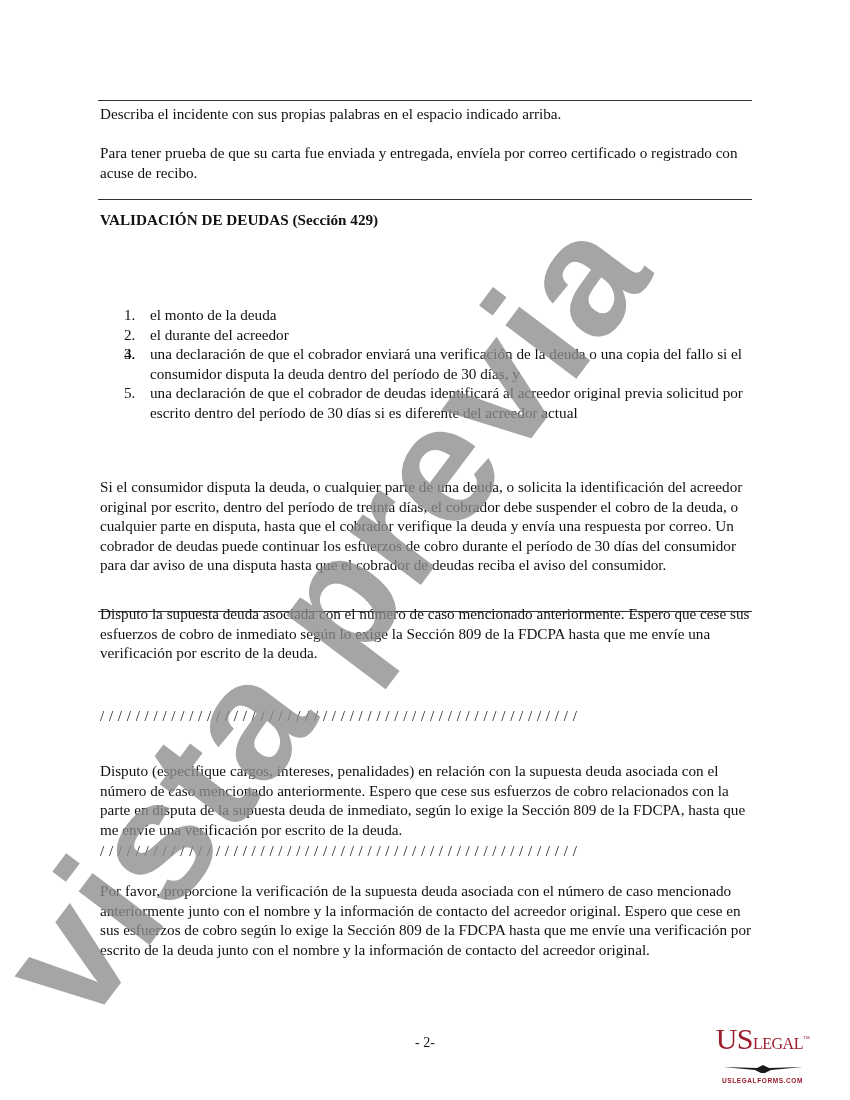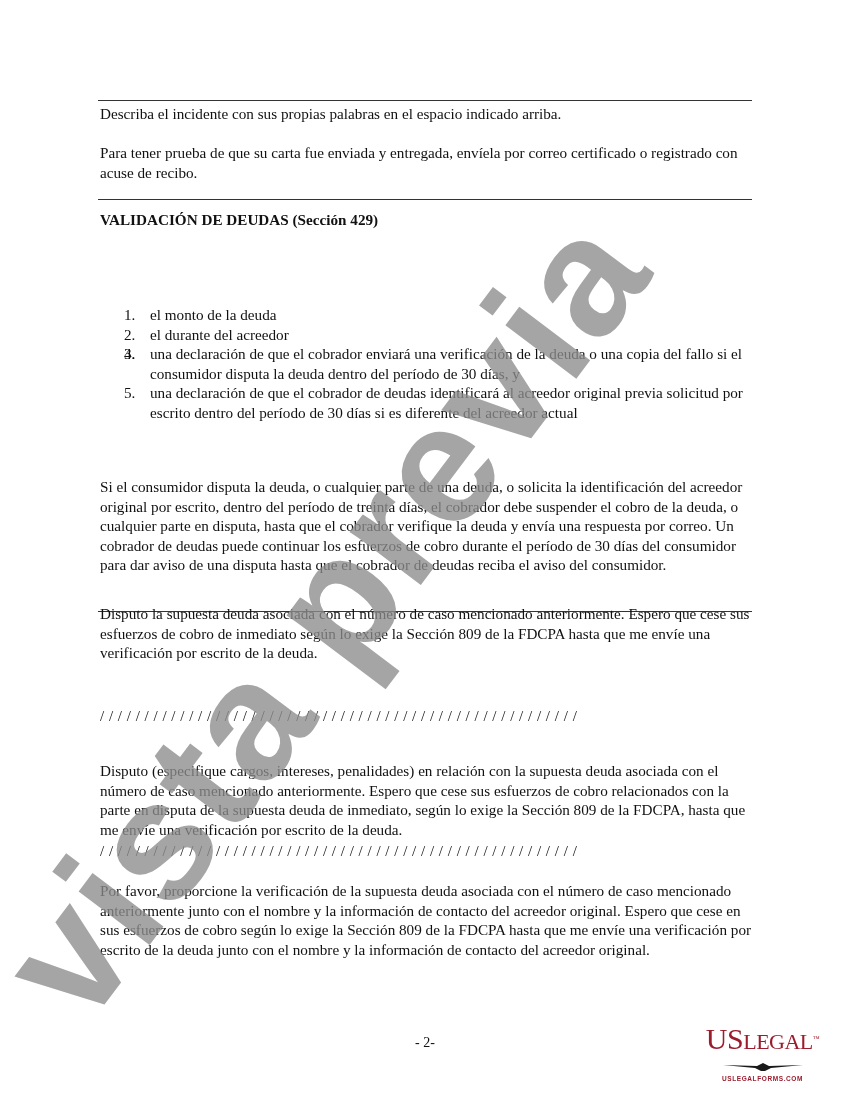--- a/index.html
+++ b/index.html
@@ -20,21 +20,21 @@
     .watermark {
       position: absolute; left: 30px; top: 540px; width: 900px;
       font-family: "Liberation Sans", "DejaVu Sans", sans-serif;
       font-weight: bold; font-size: 168px; color: rgba(140,140,140,0.78);
       transform: rotate(-53deg); transform-origin: center center;
       white-space: nowrap; pointer-events: none; letter-spacing: 2px;
       margin-left: -170px;
     }
     .logo { position: absolute; left: 705px; top: 1024px; width: 115px; height: 48px; text-align: center; }
     .logo-main { font-family: "Liberation Serif", serif; font-size: 30px; color: #9b1c2c; line-height: 30px; letter-spacing: -0.5px; }
-    .logo-main .small { font-size: 22px; }
+    .logo-main .small { font-size: 16px; }
     .logo-tm { font-size: 7px; vertical-align: top; color: #9b1c2c; }
     .logo-eagle { height: 8px; margin-top: 1px; }
     .logo-url { font-family: "Liberation Sans", sans-serif; font-size: 6.5px; color: #9b1c2c; letter-spacing: 0.6px; font-weight: bold; }
   </style>
 </head>
 <body>
 
 <div class="page">
 
   <div class="rule" style="top:100px;"></div>

